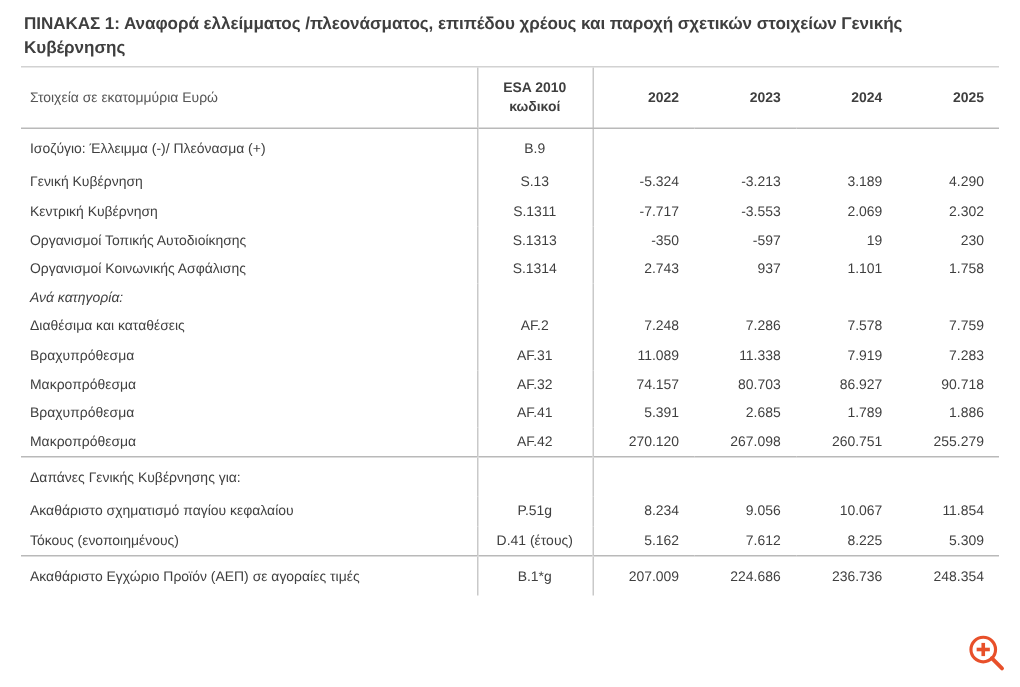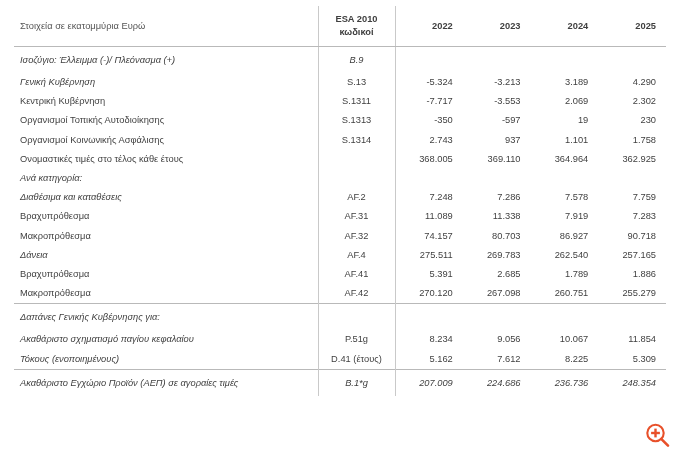--- a/index.html
+++ b/index.html
@@ -96,42 +96,43 @@
   }
   tr.row td.val {
     text-align: right;
     padding-right: 10px;
     color: #3f3f3f;
   }
 
   
   .bold    { font-weight: bold !important; }
   .ital    { font-style: italic; }
-  .ind1 td.lbl { padding-left: 18px; font-style: italic; }
+  .ind1 td.lbl { padding-left: 18px; }
   .ind2 td.lbl { padding-left: 48px; }
 
-  tr.toprule td { border-top: 1px solid #b9b9b9; font-style: italic; }
+  tr.toprule td { border-top: 1px solid #b9b9b9; }
   tr.tall td { height: 26px; line-height: 26px; }
 
   
   .magnifier {
     position: absolute;
     right: 10px;
     bottom: 10px;
     width: 26px;
     height: 26px;
     pointer-events: auto;
   }
   .magnifier svg { display: block; }
 </style>
 </head>
 <body>
 
 <div class="page">
 
+  <div class="title">ΠΙΝΑΚΑΣ 1: Αναφορά ελλείμματος /πλεονάσματος, επιπέδου χρέους και παροχή σχετικών στοιχείων Γενικής Κυβέρνησης</div>
 
   <table class="fiscal">
     <colgroup>
       <col class="c-label">
         <col class="c-code">
       <col class="c-year">
         <col class="c-year">
         <col class="c-year">
         <col class="c-year">
     </colgroup>
@@ -182,28 +183,20 @@
           <td class="val">230</td>
         </tr>
         <tr class="row ind2">
           <td class="lbl">Οργανισμοί Κοινωνικής Ασφάλισης</td>
           <td class="code">S.1314</td>
           <td class="val">2.743</td>
           <td class="val">937</td>
           <td class="val">1.101</td>
           <td class="val">1.758</td>
         </tr>
-        <tr class="row bold">
-          <td class="lbl">Ονομαστικές τιμές στο τέλος κάθε έτους</td>
-          <td class="code"></td>
-          <td class="val">368.005</td>
-          <td class="val">369.110</td>
-          <td class="val">364.964</td>
-          <td class="val">362.925</td>
-        </tr>
         <tr class="row ital">
           <td class="lbl">Ανά κατηγορία:</td>
           <td class="code"></td>
           <td class="val"></td>
           <td class="val"></td>
           <td class="val"></td>
           <td class="val"></td>
         </tr>
         <tr class="row ind1">
           <td class="lbl">Διαθέσιμα και καταθέσεις</td>
@@ -221,28 +214,20 @@
           <td class="val">7.919</td>
           <td class="val">7.283</td>
         </tr>
         <tr class="row ind2">
           <td class="lbl">Μακροπρόθεσμα</td>
           <td class="code">AF.32</td>
           <td class="val">74.157</td>
           <td class="val">80.703</td>
           <td class="val">86.927</td>
           <td class="val">90.718</td>
-        </tr>
-        <tr class="row ind1">
-          <td class="lbl">Δάνεια</td>
-          <td class="code">AF.4</td>
-          <td class="val">275.511</td>
-          <td class="val">269.783</td>
-          <td class="val">262.540</td>
-          <td class="val">257.165</td>
         </tr>
         <tr class="row ind2">
           <td class="lbl">Βραχυπρόθεσμα</td>
           <td class="code">AF.41</td>
           <td class="val">5.391</td>
           <td class="val">2.685</td>
           <td class="val">1.789</td>
           <td class="val">1.886</td>
         </tr>
         <tr class="row ind2">

